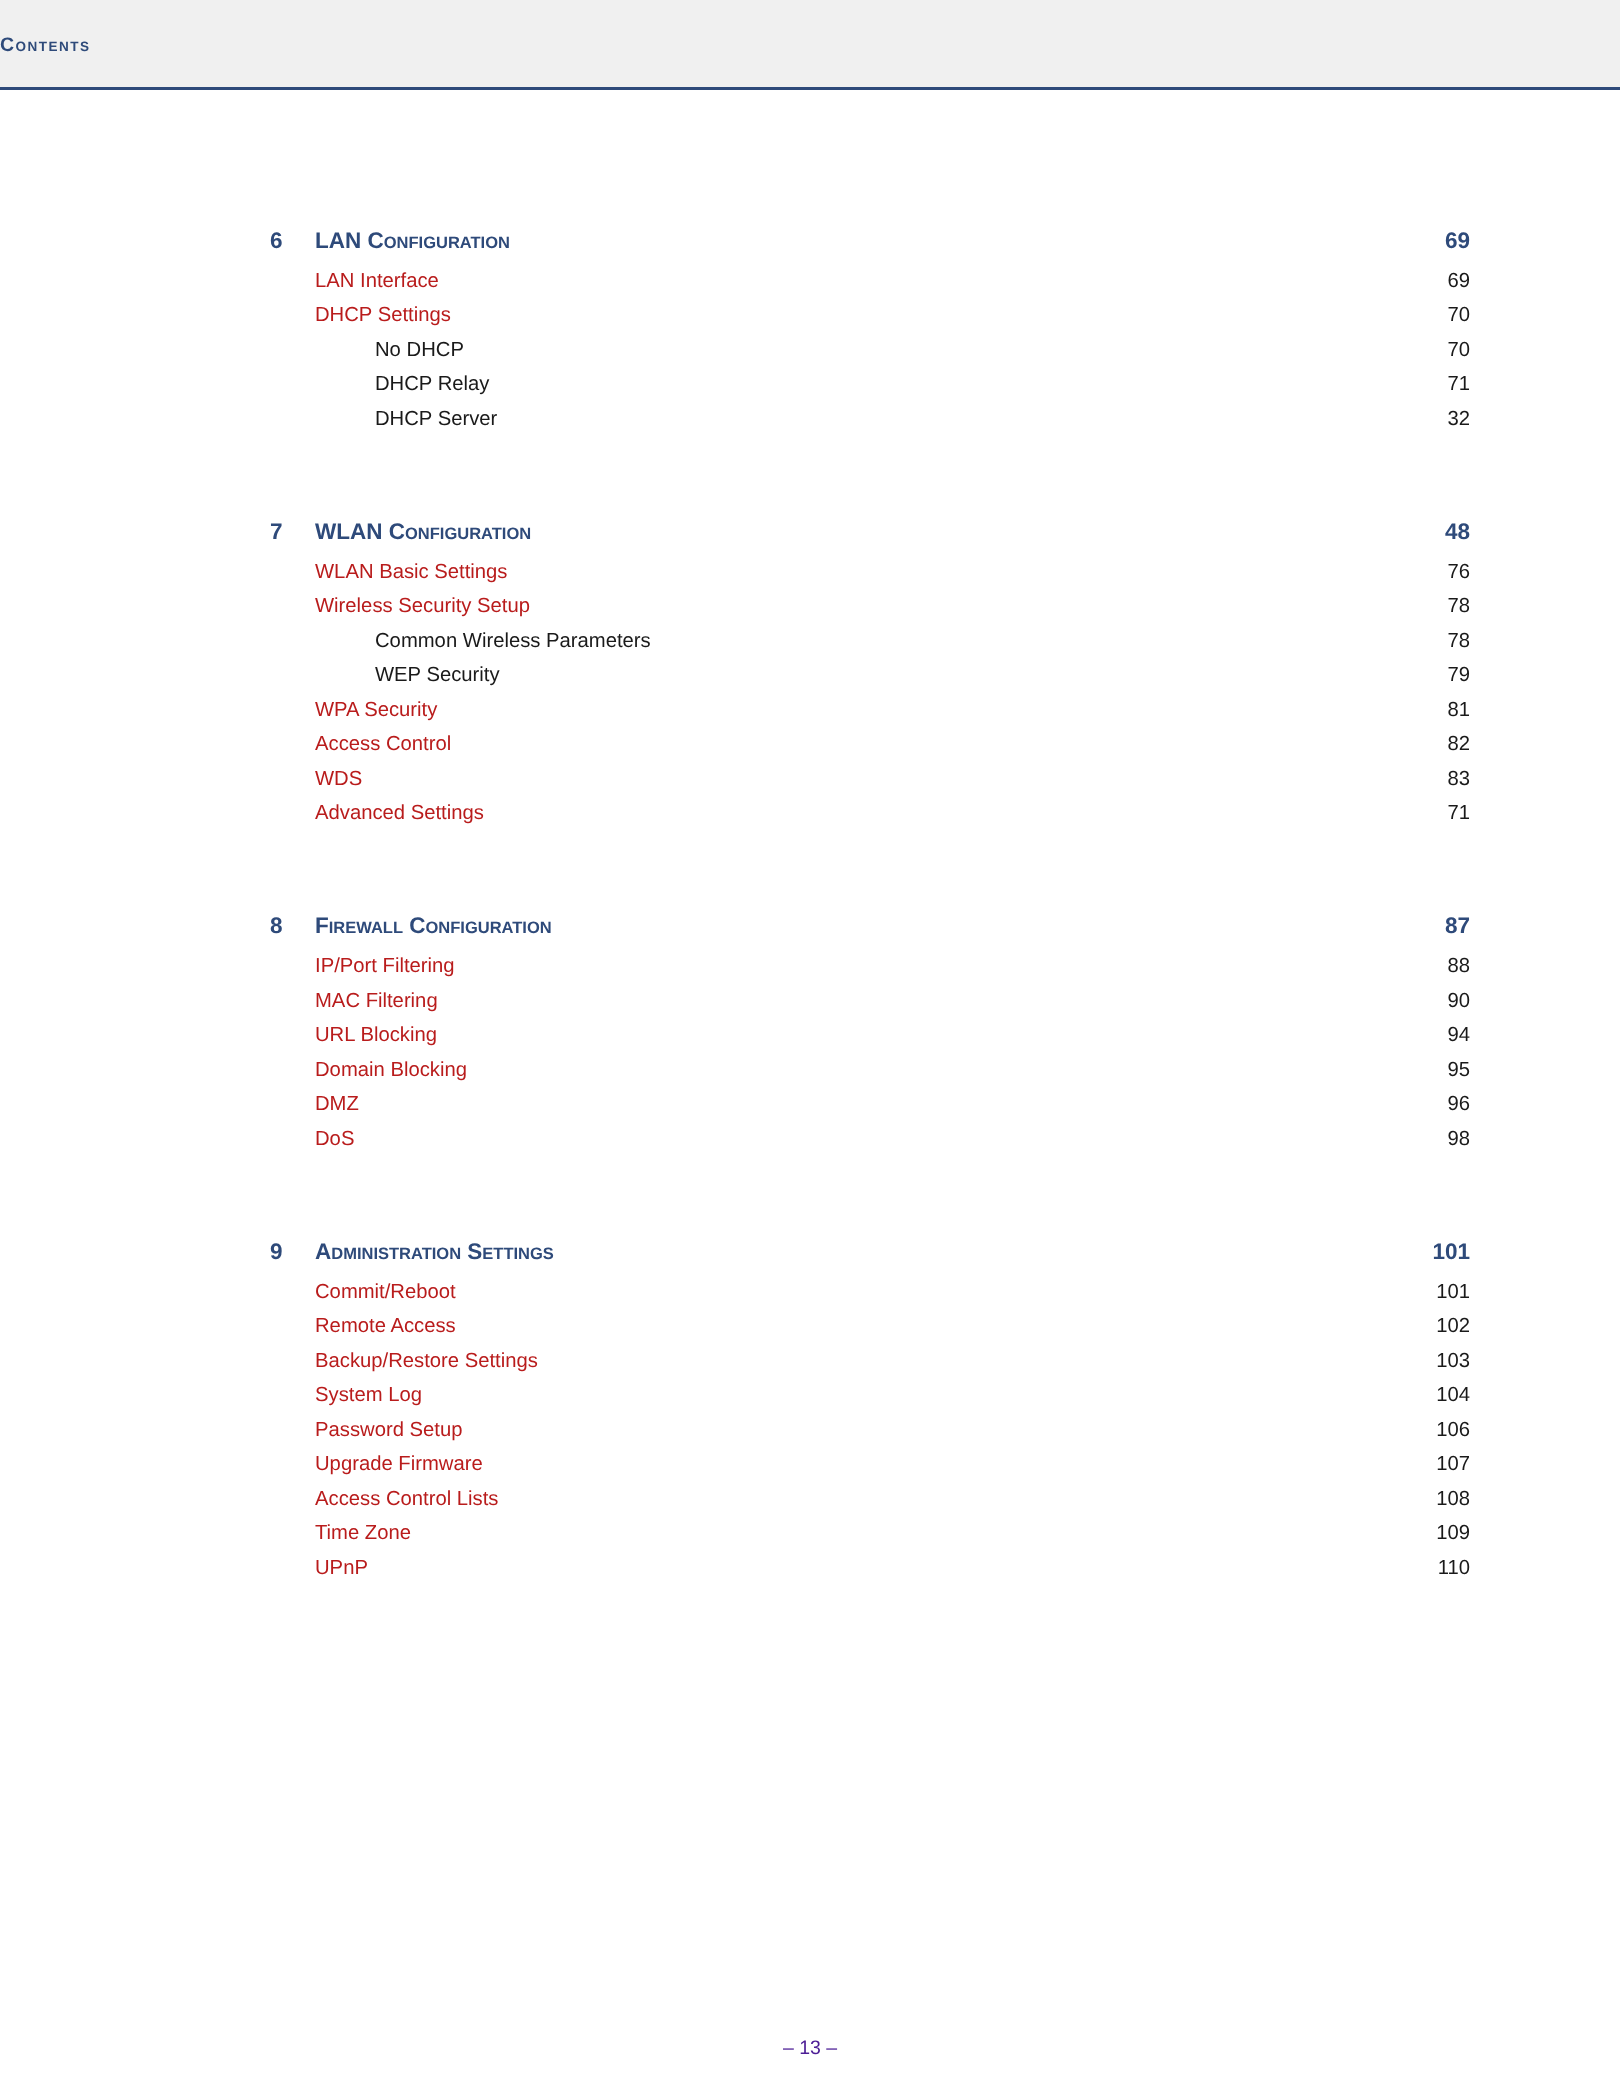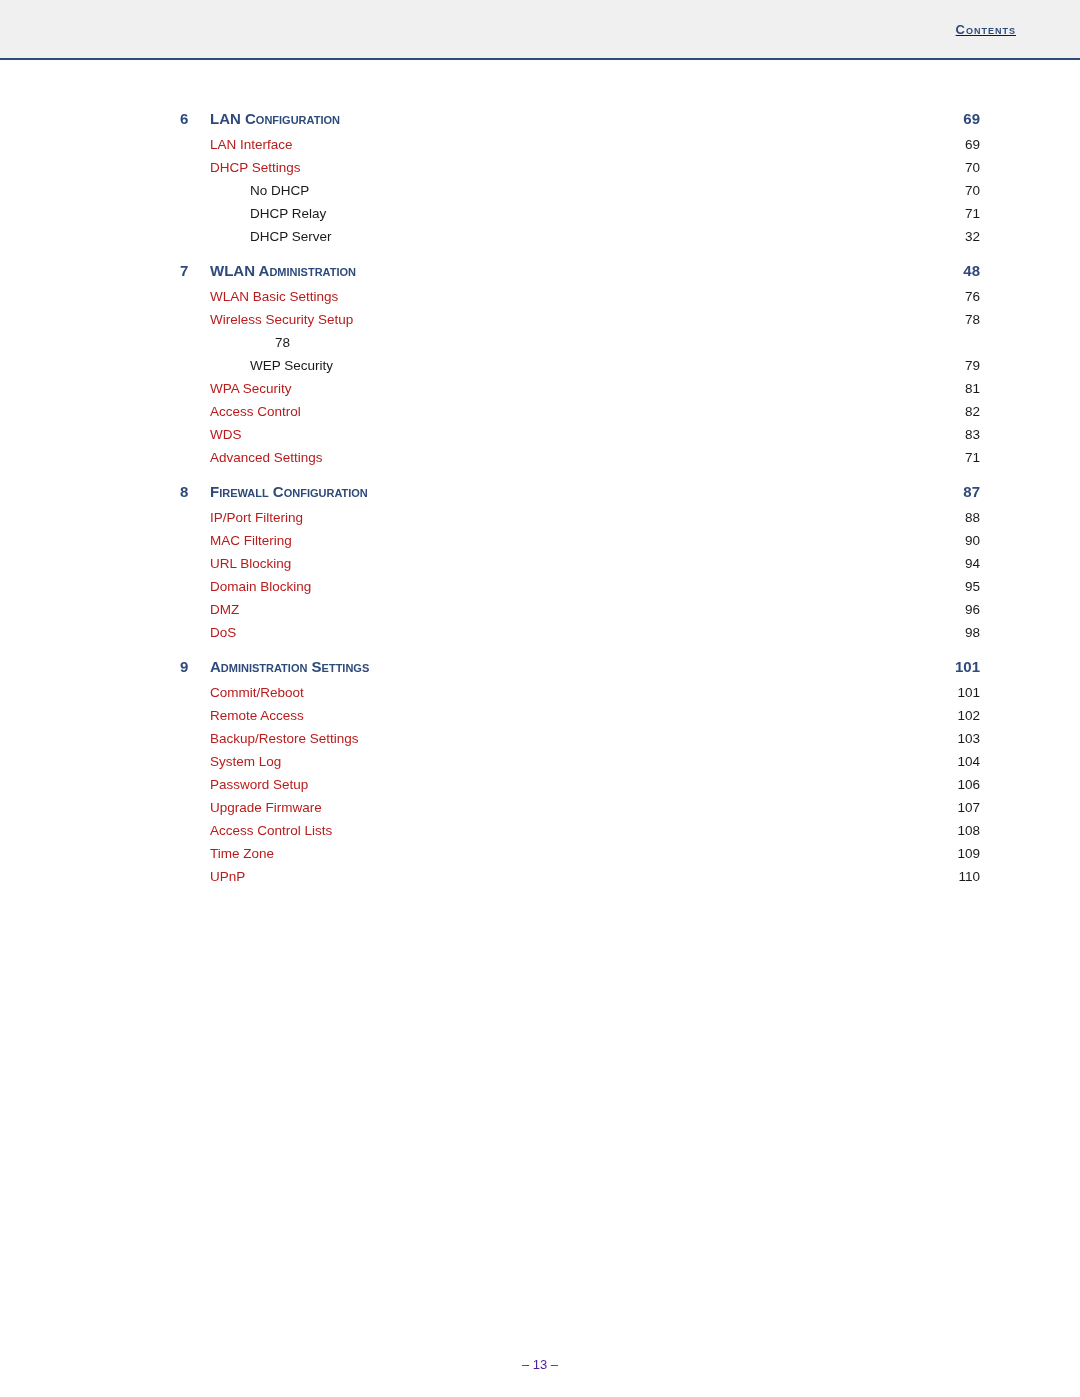--- a/index.html
+++ b/index.html
@@ -29,23 +29,21 @@
     .header-section {
       position: absolute;
       top: 0;
       left: 0;
       right: 0;
       height: 60px;
       background: #f0f0f0;
       border-bottom: 2px solid #2e4a7a;
       display: flex;
       align-items: center;
-      justify-content: flex-end;
       padding-right: 64px;
-      text-decoration: underline;
     }
 
     .header-title {
       font-size: 13px;
       color: #2e4a7a;
       font-weight: bold;
       font-variant: small-caps;
       letter-spacing: 1px;
       text-align: right;
     }
@@ -73,20 +71,21 @@
       width: 30px;
       flex-shrink: 0;
     }
 
     .chapter-title {
       font-size: 15px;
       font-weight: bold;
       color: #2e4a7a;
       font-variant: small-caps;
       flex: 1;
+      margin-top: 42px;
     }
 
     .chapter-page {
       font-size: 15px;
       font-weight: bold;
       color: #2e4a7a;
       min-width: 40px;
       text-align: right;
     }
 
@@ -176,32 +175,33 @@
           <span class="toc-sub-entry-label">DHCP Relay</span>
           <span class="toc-sub-entry-page">71</span>
         </div>
         <div class="toc-sub-entry">
           <span class="toc-sub-entry-label">DHCP Server</span>
           <span class="toc-sub-entry-page">32</span>
         </div>
         <div style="height: 10px;"></div>
         <div class="toc-chapter">
           <span class="chapter-num">7</span>
-          <span class="chapter-title">WLAN Administration</span>
+          <span class="chapter-title">WLAN Configuration</span>
           <span class="chapter-page">48</span>
         </div>
         <div class="toc-entry">
           <span class="toc-entry-label">WLAN Basic Settings</span>
           <span class="toc-entry-page">76</span>
         </div>
         <div class="toc-entry">
           <span class="toc-entry-label">Wireless Security Setup</span>
           <span class="toc-entry-page">78</span>
         </div>
         <div class="toc-sub-entry">
+          <span class="toc-sub-entry-label">Common Wireless Parameters</span>
           <span class="toc-sub-entry-page">78</span>
         </div>
         <div class="toc-sub-entry">
           <span class="toc-sub-entry-label">WEP Security</span>
           <span class="toc-sub-entry-page">79</span>
         </div>
         <div class="toc-entry">
           <span class="toc-entry-label">WPA Security</span>
           <span class="toc-entry-page">81</span>
         </div>

